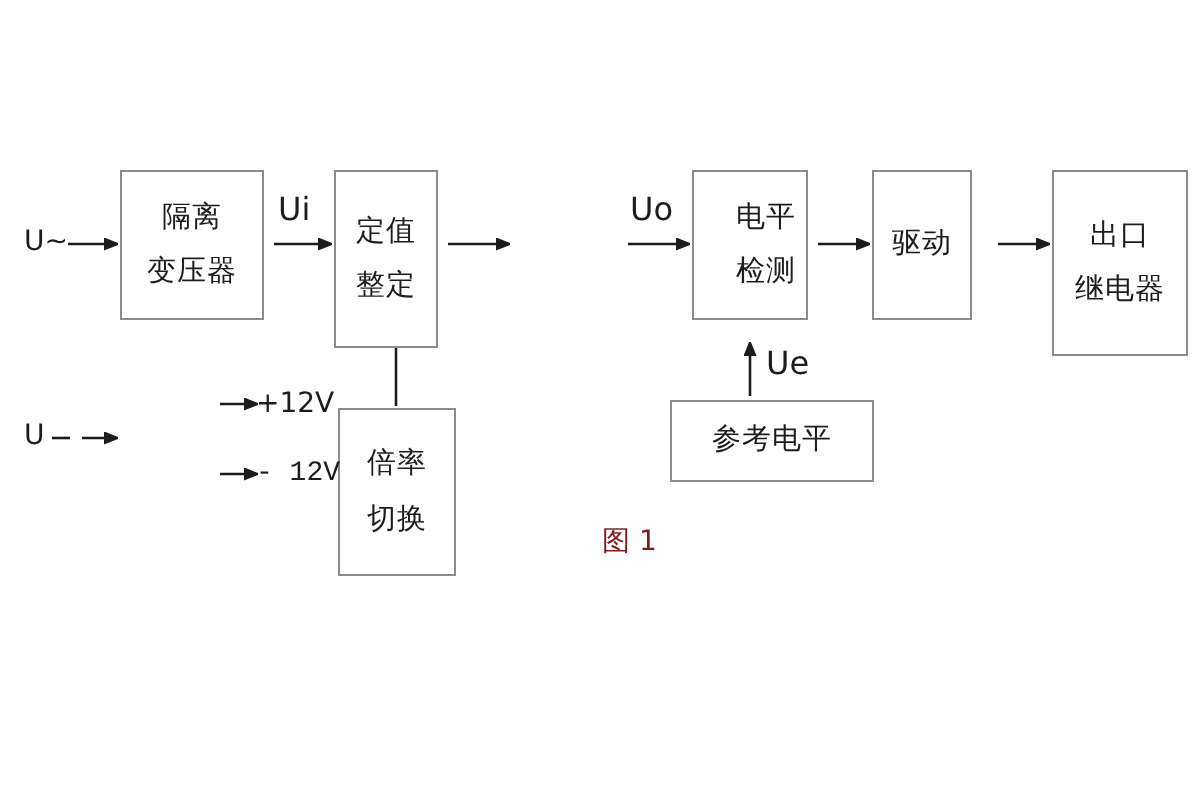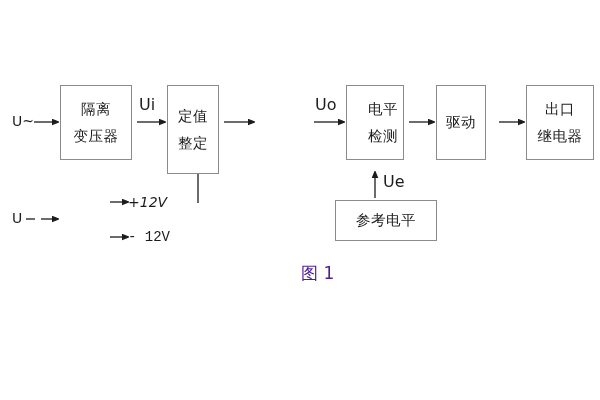--- a/index.html
+++ b/index.html
@@ -45,22 +45,22 @@
     font-size: 14px;
     color: #1c1c1c;
     white-space: nowrap;
     line-height: 1;
   }
   .label.sig {
     font-size: 16px;
   }
   .caption {
     position: absolute;
-    font-size: 17px;
-    color: #4c1d95;
+    font-size: 14px;
+    color: #7f1d1d;
     white-space: nowrap;
   }
   svg.wires {
     position: absolute;
     left: 0;
     top: 0;
     width: 600px;
     height: 400px;
     pointer-events: none;
   }
@@ -117,36 +117,40 @@
 
   <div class="box two" style="left:342px; top:85px; width:58px; height:75px;padding-left:16px;">
     <span class="line">电平</span>
     <span class="line">检测</span>
   </div>
 
   <div class="box" style="left:432px; top:85px; width:50px; height:75px;">
     <span class="line">驱动</span>
   </div>
 
-  <div class="box two" style="left:522px; top:85px; width:68px; height:75px;justify-content:center;">
+  <div class="box two" style="left:522px; top:85px; width:68px; height:93px;justify-content:center;">
     <span class="line">出口</span>
     <span class="line">继电器</span>
   </div>
 
 
+  <div class="box two" style="left:165px; top:204px; width:59px; height:84px;">
+    <span class="line">倍率</span>
+    <span class="line">切换</span>
+  </div>
 
   <div class="box" style="left:331px; top:200px; width:102px; height:41px;">
     <span class="line">参考电平</span>
   </div>
 
   <span class="label" style="left:8px; top:114px;">U~</span>
   <span class="label" style="left:8px; top:211px;">U</span>
 
   <span class="label sig" style="left:135px; top:97px;">Ui</span>
   <span class="label sig" style="left:311px; top:97px;">Uo</span>
   <span class="label sig" style="left:379px; top:174px;">Ue</span>
 
-  <span class="label" style="left:124px; top:195px;font-style:italic;">+12V</span>
+  <span class="label" style="left:124px; top:195px;">+12V</span>
   <span class="label" style="left:124px; top:230px;font-family:Liberation Mono, monospace;">- 12V</span>
 
   <span class="caption" style="left:297px; top:262px;">图 1</span>
 
 </div>
 
 </body></html>

